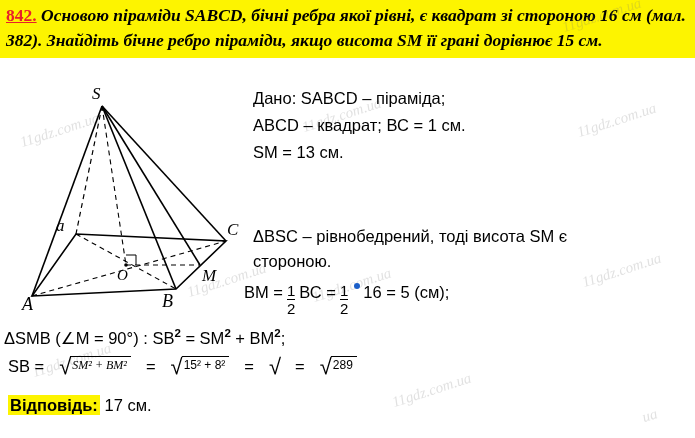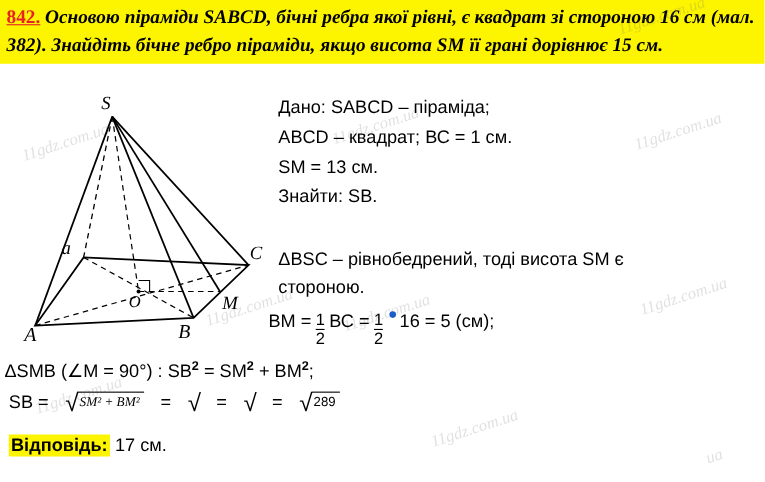--- a/index.html
+++ b/index.html
@@ -228,21 +228,20 @@
     <div style="position:absolute; left:103px; top:183px; font-family:'Liberation Serif',serif; font-style:italic; font-size:15px;">O</div>
     <div style="position:absolute; left:188px; top:182px; font-family:'Liberation Serif',serif; font-style:italic; font-size:17px;">M</div>
     <div style="position:absolute; left:8px; top:210px; font-family:'Liberation Serif',serif; font-style:italic; font-size:18px;">A</div>
     <div style="position:absolute; left:148px; top:207px; font-family:'Liberation Serif',serif; font-style:italic; font-size:18px;">B</div>
   </div>
 
   <div class="given">
     <div>Дано: SABCD – піраміда;</div>
     <div>ABCD – квадрат; ВС = 1 см.</div>
     <div>SM = 13 см.</div>
-    <div>Знайти: SB.</div>
   </div>
 
   <div class="sol-line" id="sol1">ΔBSC – рівнобедрений, тоді висота SM є</div>
   <div class="sol-line" id="sol2">стороною.</div>
 
   <div class="bm-line">
     <span>ВМ = </span>
     <span class="frac">
       <span class="num">1</span>
       <span class="den">2</span>
@@ -262,20 +261,21 @@
 
   <div class="bottom2">
     <span>SB = </span>
     <span class="rad">
         <span class="sign">√</span>
         <span class="body">SM² + BM²</span>
       </span>
     <span> = </span>
     <span class="rad">
         <span class="sign">√</span>
+        <span class="body up">15² + 8²</span>
       </span>
     <span> = </span>
     <span class="rad">
         <span class="sign">√</span>
       </span>
     <span> = </span>
     <span class="rad">
         <span class="sign">√</span>
         <span class="body up">289</span>
       </span>

